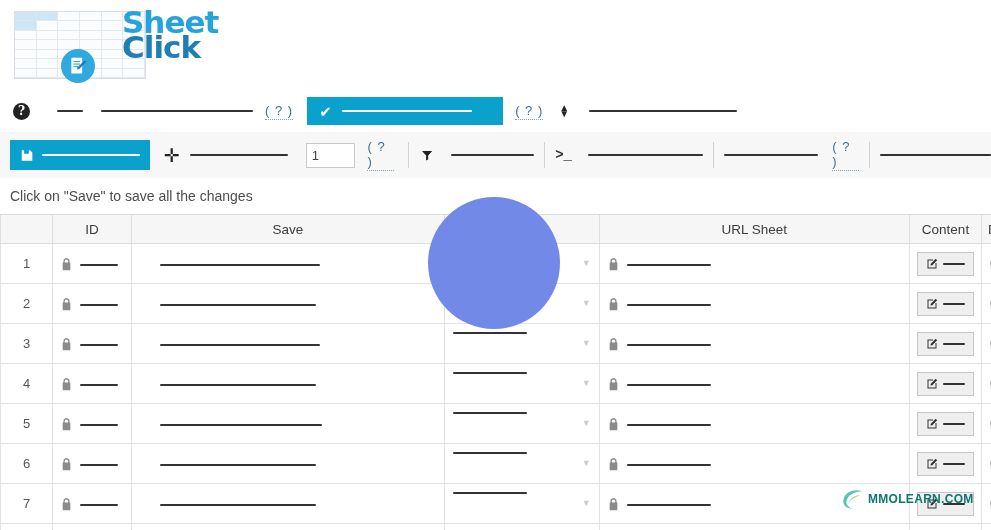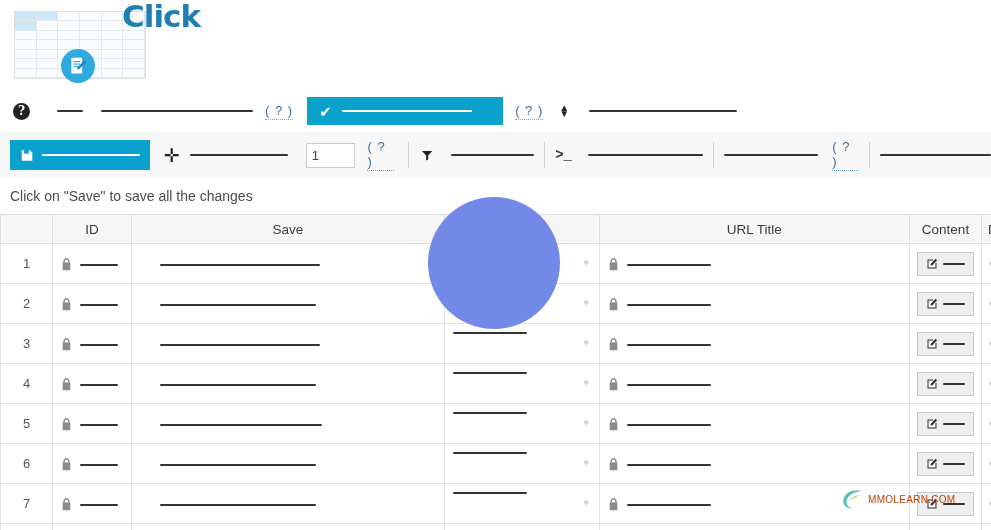--- a/index.html
+++ b/index.html
@@ -76,21 +76,21 @@
   .datecell{color:#555;font-size:13px;padding-left:6px;}
 
   
   .bigcircle{position:absolute;left:428px;top:197px;width:132px;height:132px;border-radius:50%;
         background:#7389e8;z-index:30;}
 
   
   .watermark{position:absolute;left:840px;top:488px;display:flex;align-items:center;z-index:40;
         pointer-events:none;}
   .watermark .wm-logo{width:26px;height:22px;margin-right:2px;}
-  .watermark .wm-text{font-size:10px;font-weight:normal;color:#c2410c;letter-spacing:.3px;
+  .watermark .wm-text{font-size:12px;font-weight:bold;color:#0f766e;letter-spacing:.3px;
         font-family:"Liberation Sans",sans-serif;}
 </style>
 </head>
 <body>
 
 <div class="logo-wrap">
   <div class="logo-grid">
       <div class="gcell hl" style="left: 0px; top: 0px; width: 21.6667px; height: 9.42857px;"></div>
       <div class="gcell hl" style="left: 21.6667px; top: 0px; width: 21.6667px; height: 9.42857px;"></div>
       <div class="gcell" style="left: 43.3333px; top: 0px; width: 21.6667px; height: 9.42857px;"></div>
@@ -128,20 +128,21 @@
       <div class="gcell" style="left: 86.6667px; top: 47.1429px; width: 21.6667px; height: 9.42857px;"></div>
       <div class="gcell" style="left: 108.333px; top: 47.1429px; width: 21.6667px; height: 9.42857px;"></div>
       <div class="gcell" style="left: 0px; top: 56.5714px; width: 21.6667px; height: 9.42857px;"></div>
       <div class="gcell" style="left: 21.6667px; top: 56.5714px; width: 21.6667px; height: 9.42857px;"></div>
       <div class="gcell" style="left: 43.3333px; top: 56.5714px; width: 21.6667px; height: 9.42857px;"></div>
       <div class="gcell" style="left: 65px; top: 56.5714px; width: 21.6667px; height: 9.42857px;"></div>
       <div class="gcell" style="left: 86.6667px; top: 56.5714px; width: 21.6667px; height: 9.42857px;"></div>
       <div class="gcell" style="left: 108.333px; top: 56.5714px; width: 21.6667px; height: 9.42857px;"></div>
     </div>
   <div class="logo-text">
+    <div class="l1">Sheet</div>
     <div class="l2">Click</div>
   </div>
   <div class="logo-badge">
     <svg viewBox="0 0 24 24" aria-hidden="true">
       <rect x="4" y="2" width="13" height="19" rx="1" fill="#fff"></rect>
       <rect x="6.5" y="6" width="8" height="1.4" fill="#2fa9de"></rect>
       <rect x="6.5" y="9" width="8" height="1.4" fill="#2fa9de"></rect>
       <rect x="6.5" y="12" width="6" height="1.4" fill="#2fa9de"></rect>
       <path d="M20 5l2 2-8.5 8.5-2.6.6.6-2.6z" fill="#1f7fb5"></path>
     </svg>
@@ -222,21 +223,21 @@
       <col class="col-slug">
         <col class="col-content">
         <col class="col-date">
     </colgroup>
     <thead>
       <tr>
         <th></th>
         <th>ID</th>
         <th>Save</th>
         <th></th>
-        <th>URL Title</th>
+        <th>URL Sheet</th>
         <th>Content</th>
         <th style="text-align:left;padding-left:6px;">D</th>
       </tr>
     </thead>
     <tbody id="grid-body">
         <tr>
           <td class="rownum">1</td>
           <td><span class="lock"><svg viewBox="0 0 14 17">
                 <path d="M7 0C4.8 0 3 1.8 3 4v2H2v10h10V6h-1V4c0-2.2-1.8-4-4-4zm0 1.8c1.2 0 2.2 1 2.2 2.2v2H4.8V4c0-1.2 1-2.2 2.2-2.2z"></path>
               </svg></span><span class="redline" style="width:38px;"></span></td>

